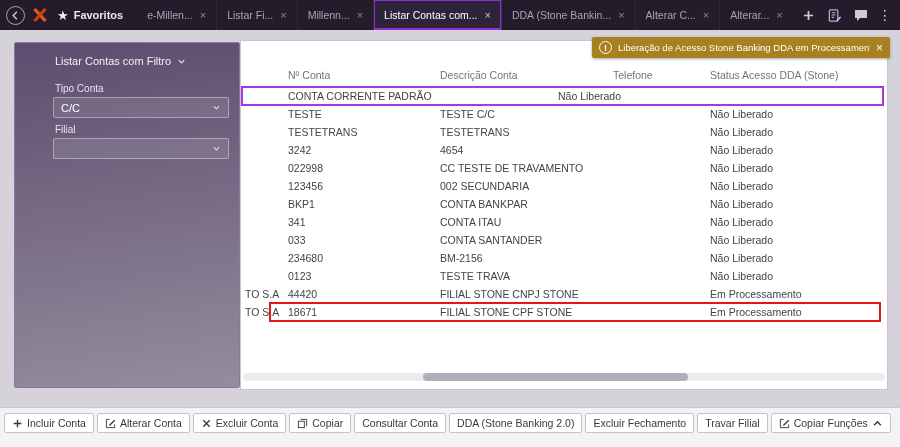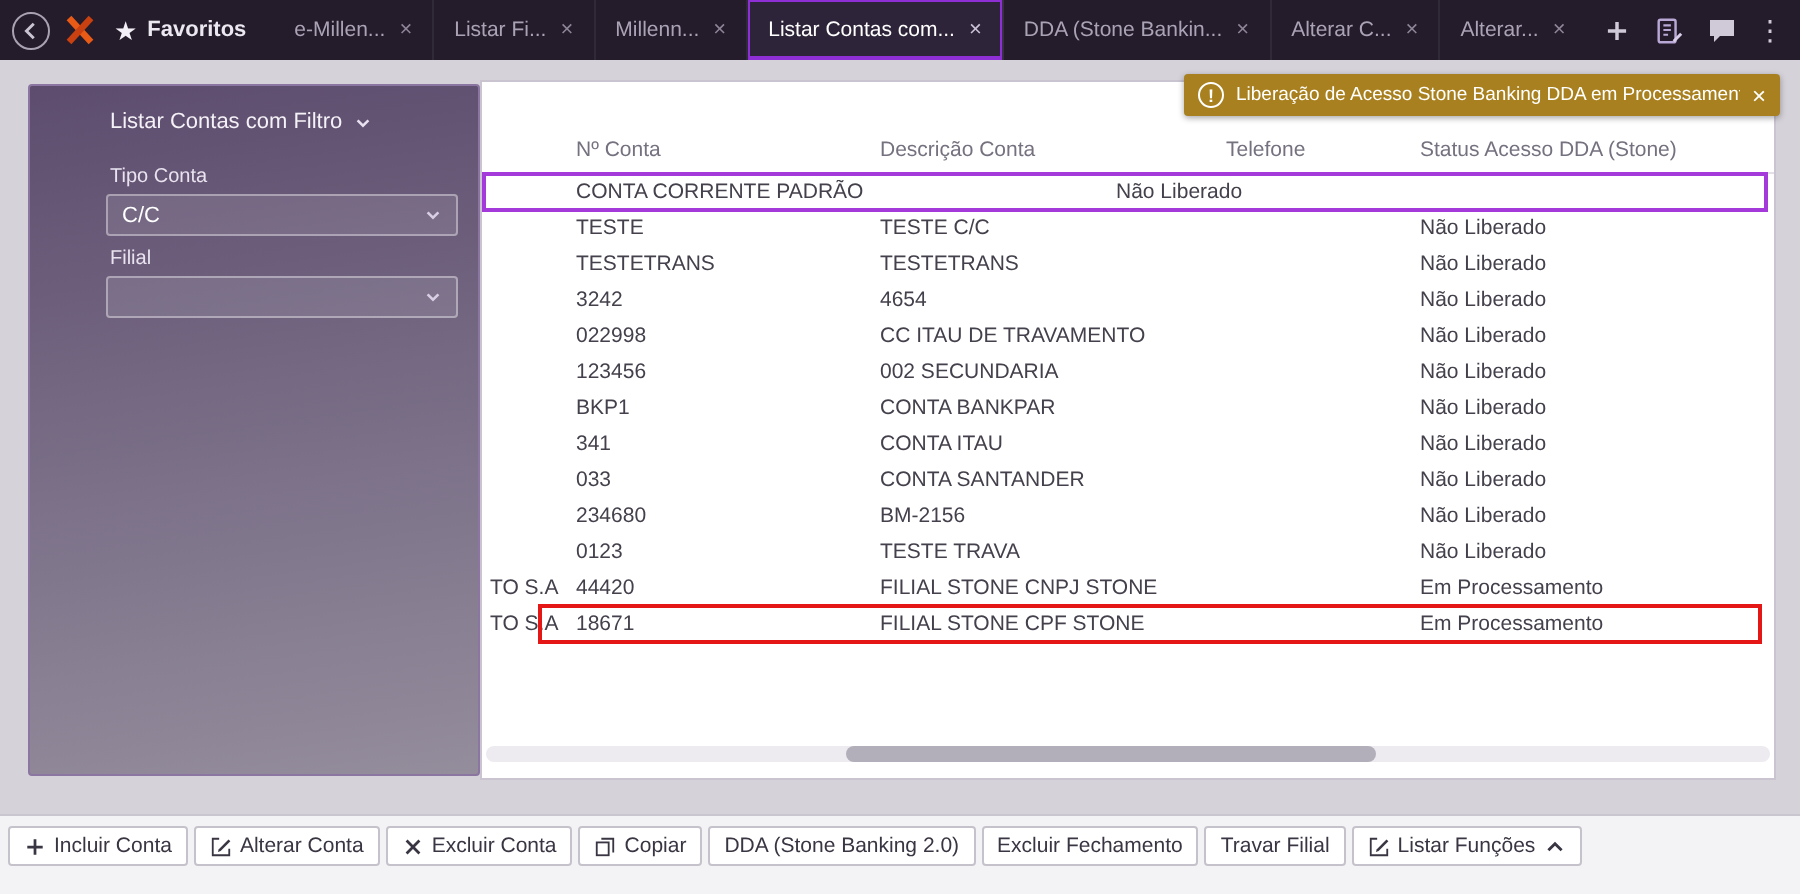--- a/index.html
+++ b/index.html
@@ -281,21 +281,21 @@
         <div class="row">
           <div class="cell c0"></div>
           <div class="cell c1">3242</div>
           <div class="cell c2">4654</div>
           <div class="cell c3"></div>
           <div class="cell c4">Não Liberado</div>
         </div>
         <div class="row">
           <div class="cell c0"></div>
           <div class="cell c1">022998</div>
-          <div class="cell c2">CC ITAU DE TRAVAMENTO</div>
+          <div class="cell c2">CC TESTE DE TRAVAMENTO</div>
           <div class="cell c3"></div>
           <div class="cell c4">Não Liberado</div>
         </div>
         <div class="row">
           <div class="cell c0"></div>
           <div class="cell c1">123456</div>
           <div class="cell c2">002 SECUNDARIA</div>
           <div class="cell c3"></div>
           <div class="cell c4">Não Liberado</div>
         </div>
@@ -392,35 +392,38 @@
     <button class="btn">
       <span class="btn-icon">
         <svg viewBox="0 0 12 12">
           <rect x="1.5" y="3.5" width="6.5" height="7" fill="none" stroke="currentColor"></rect>
           <path d="M4 1.5h6.5V9" fill="none" stroke="currentColor"></path>
         </svg>
       </span>
       <span>Copiar</span>
     </button>
     <button class="btn">
+      <span>Consultar Conta</span>
+    </button>
+    <button class="btn">
       <span>DDA (Stone Banking 2.0)</span>
     </button>
     <button class="btn">
       <span>Excluir Fechamento</span>
     </button>
     <button class="btn">
       <span>Travar Filial</span>
     </button>
     <button class="btn">
       <span class="btn-icon">
         <svg viewBox="0 0 12 12">
           <path d="M10.5 7v3.5h-9v-9H5" fill="none" stroke="currentColor"></path>
           <path d="M4.8 7.2l5.3-5.3 1 1-5.3 5.3-1.5.5z" fill="currentColor"></path>
         </svg>
       </span>
-      <span>Listar Funções</span>
+      <span>Copiar Funções</span>
       <span class="btn-icon">
         <svg viewBox="0 0 10 10">
           <path d="M2 6.5l3-3 3 3" fill="none" stroke="currentColor" stroke-width="1.3"></path>
         </svg>
       </span>
     </button>
   </div>
 
 </body></html>

